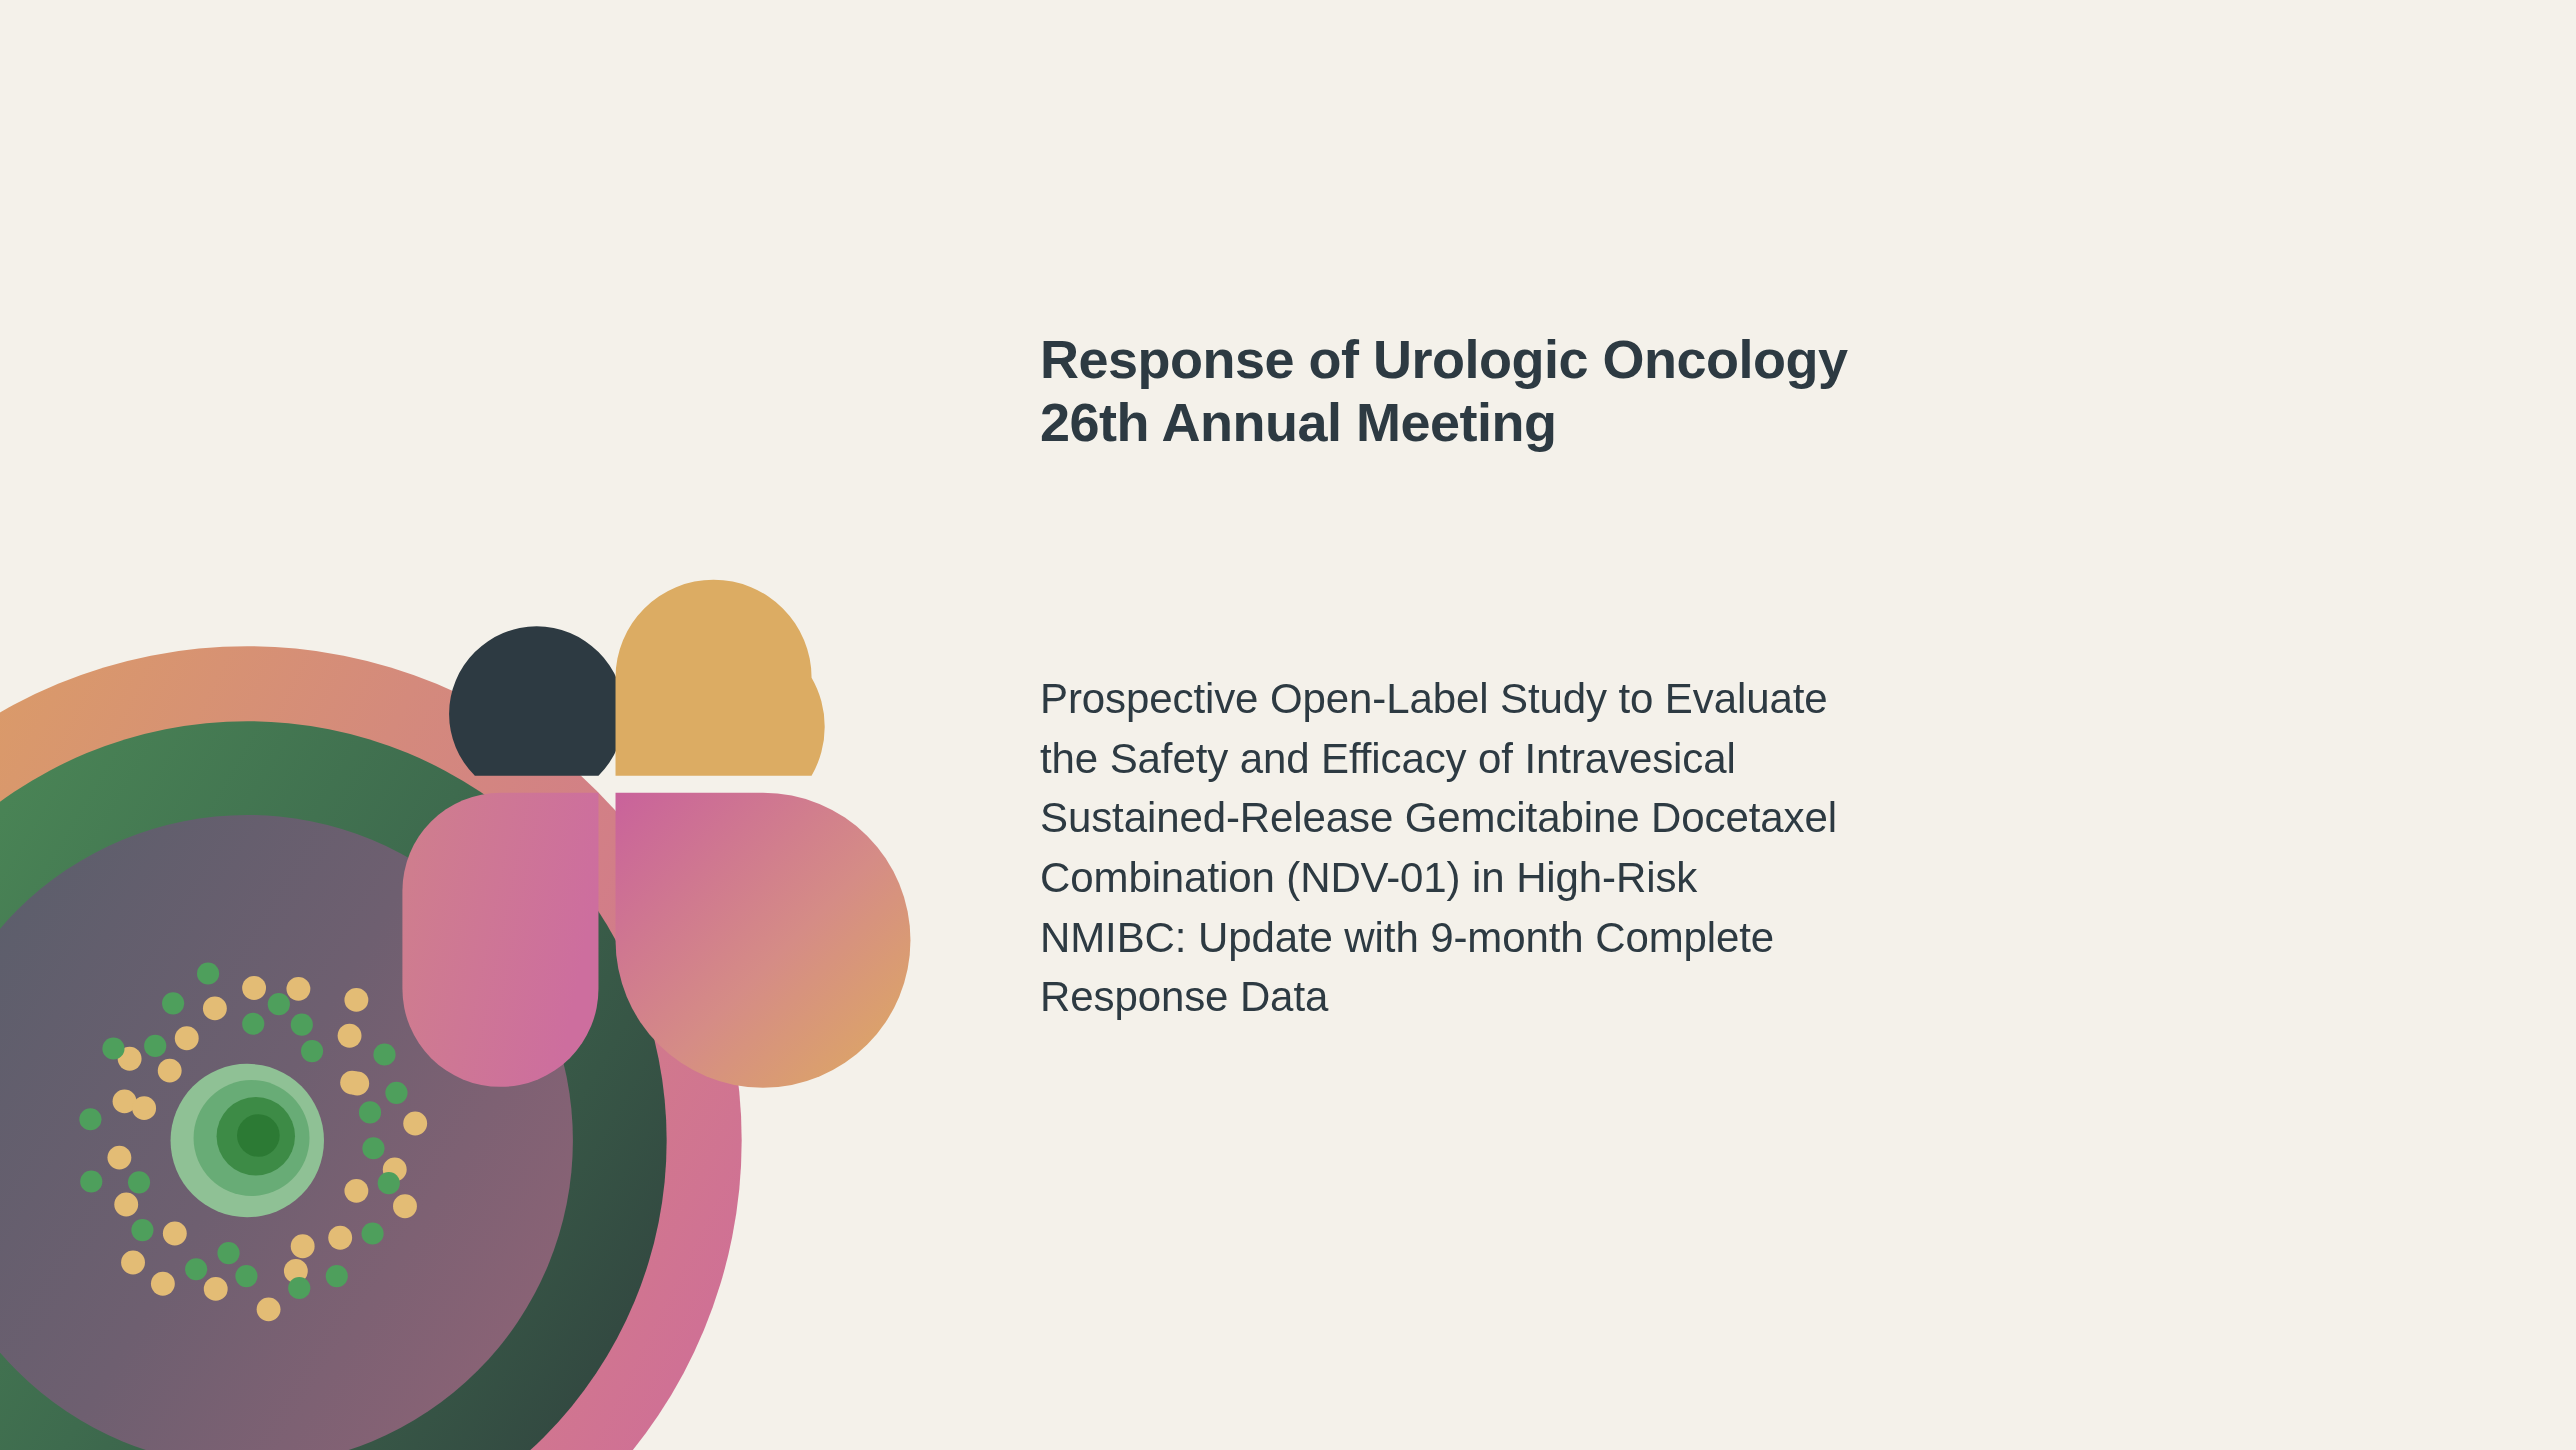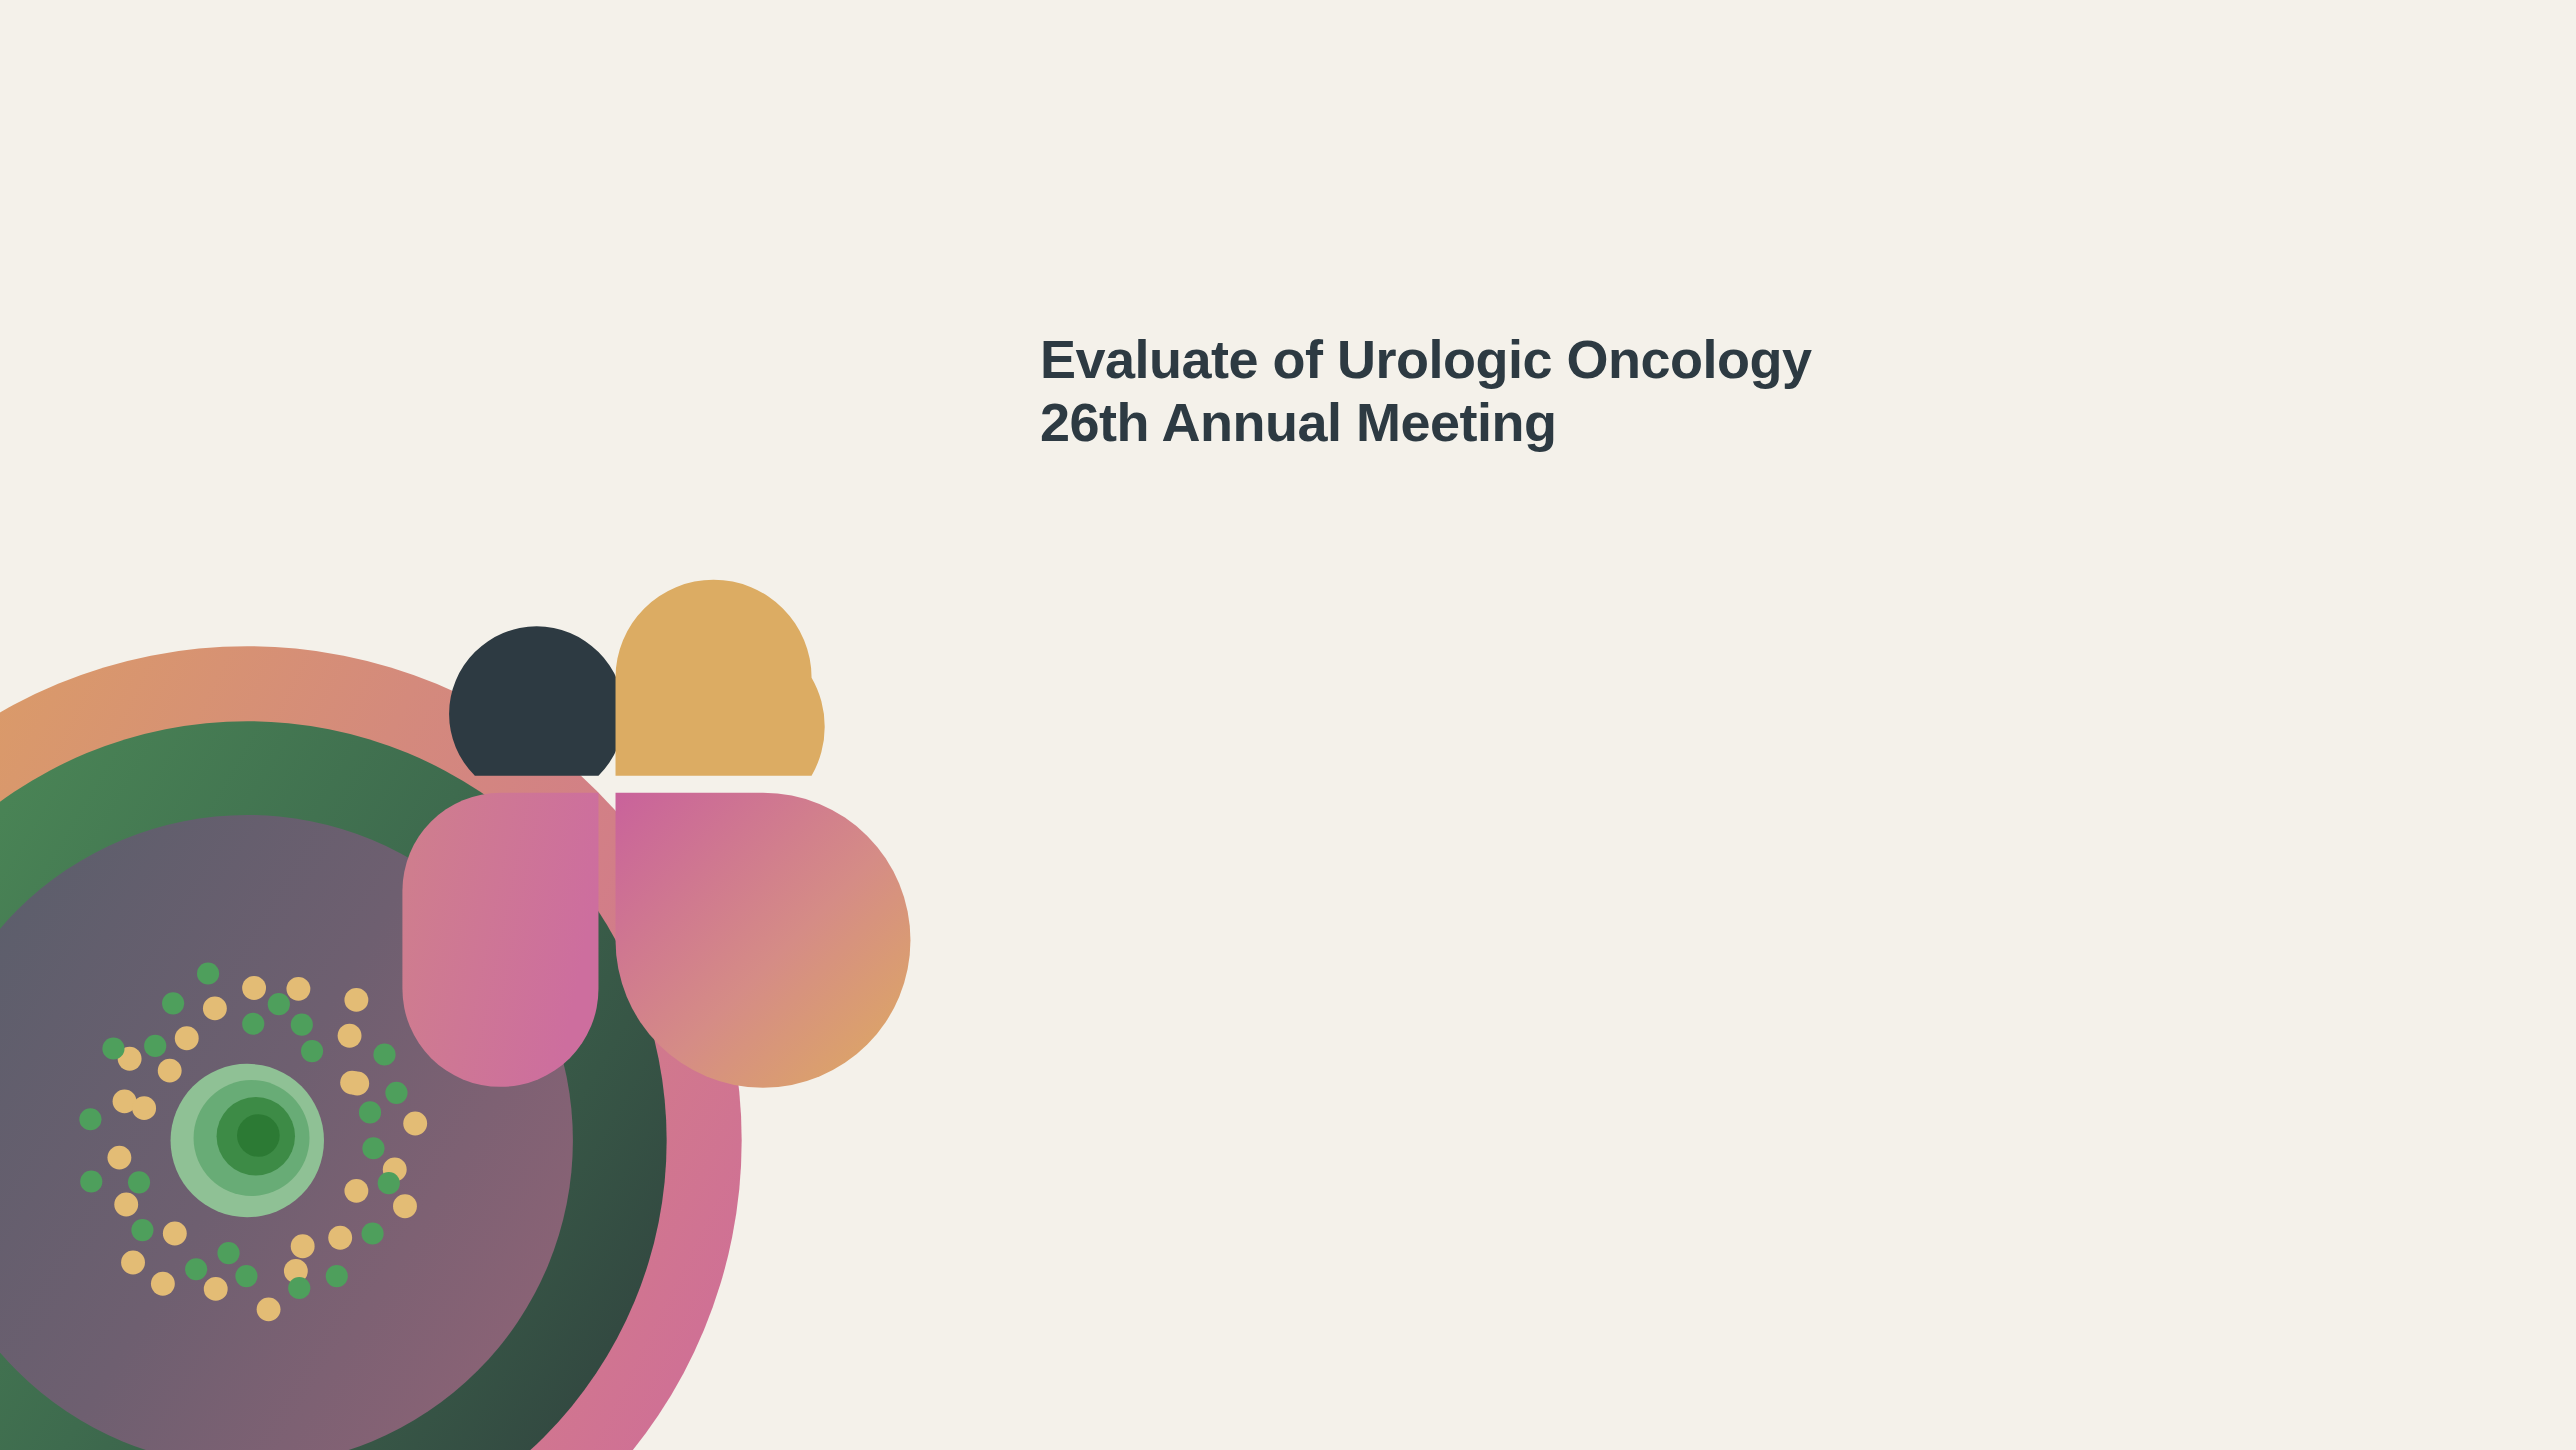--- a/index.html
+++ b/index.html
@@ -219,19 +219,25 @@
                    A 173 173 0 0 1 895 1276
                    A 173 173 0 0 1 722 1103
                    Z" fill="url(#gPetalBR)"></path>
         </g>
 
       </g>
     </svg>
   </div>
 
   <div id="text-col">
-    <h1 id="page-title">Evaluate of Urologic Oncology
+    <h1 id="page-title">Response of Urologic Oncology
 26th Annual Meeting</h1>
 
+    <p id="study-description">Prospective Open-Label Study to Evaluate
+the Safety and Efficacy of Intravesical
+Sustained-Release Gemcitabine Docetaxel
+Combination (NDV-01) in High-Risk
+NMIBC: Update with 9-month Complete
+Response Data</p>
   </div>
 
 </div>
 
 
 </body></html>

